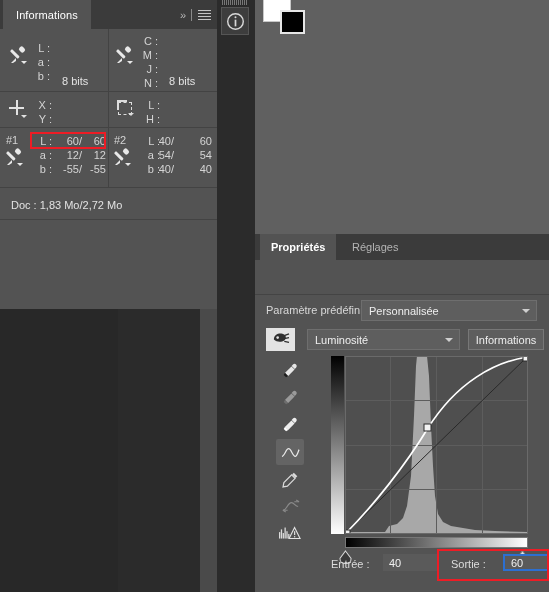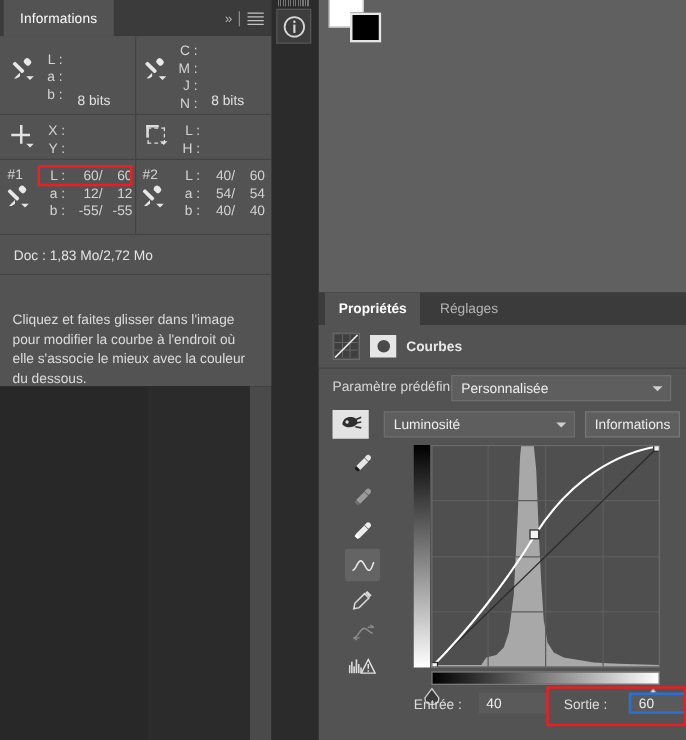--- a/index.html
+++ b/index.html
@@ -240,35 +240,34 @@
 
     <div class="abs" style="left:114px;top:105px;font-size:11px;">#2</div>
     <div class="abs" style="left:114px;top:120px;">
       <span class="dropper"><span class="body"></span><span class="cap"></span><span class="tip"></span><span class="arrow"></span></span>
     </div>
     <div class="lblcol" style="left:136px;top:105px;width:24px;">
       <div>L :</div>
       <div>a :</div>
       <div>b :</div>
     </div>
-    <div class="valcol" style="left:160px;top:105px;width:28px;text-align:right;">
+    <div class="valcol" style="left:146px;top:105px;width:28px;text-align:right;">
       <div>40/</div>
       <div>54/</div>
       <div>40/</div>
     </div>
     <div class="valcol" style="left:190px;top:105px;width:22px;">
       <div>60</div>
       <div>54</div>
       <div>40</div>
     </div>
 
     <div class="abs" style="left:11px;top:170px;font-size:11px;color:#e2e2e2;">Doc : 1,83 Mo/2,72 Mo</div>
   </div>
 
-  <div id="hint-text">Cliquez et faites glisser dans l'image pour modifier la courbe à l'endroit où elle s'associe le mieux avec la couleur du dessous.</div>
 </div>
 
 <div class="abs" style="left:221px;top:7px;width:28px;height:28px;background:#3d3d3d;border:1px solid #555;
      box-sizing:border-box;display:flex;align-items:center;justify-content:center;">
   <svg width="19" height="19" viewBox="0 0 20 20">
     <circle cx="10" cy="10" r="8.2" fill="none" stroke="#d8d8d8" stroke-width="1.5"></circle>
     <circle cx="10" cy="5.6" r="1.05" fill="#d8d8d8"></circle>
     <rect x="9.1" y="8.1" width="1.8" height="7" fill="#d8d8d8"></rect>
   </svg>
 </div>
@@ -295,34 +294,20 @@
 
 </div>
 
 <div class="abs" id="props-panel">
 
   <div id="props-tabbar">
     <div class="ptab active" style="left:5px;">Propriétés</div>
     <div class="ptab inactive" style="left:86px;">Réglages</div>
   </div>
 
-  <div id="props-head">
-    <div id="curve-badge">
-      <svg width="20" height="20" viewBox="0 0 20 20">
-        <rect x="1" y="1" width="18" height="18" fill="#3f3f3f"></rect>
-        <path d="M1 19 L19 1" stroke="#9a9a9a" stroke-width="1"></path>
-        <path d="M7 1 L7 19 M13 1 L13 19 M1 7 L19 7 M1 13 L19 13" stroke="#6d6d6d" stroke-width="0.7"></path>
-        <path d="M1 19 C7 13 13 7 19 1" stroke="#e8e8e8" stroke-width="1.3" fill="none"></path>
-      </svg>
-    </div>
-    <div id="mask-thumb">
-      <div id="mask-dot"></div>
-    </div>
-    <div id="courbes-lbl">Courbes</div>
-  </div>
   <div id="props-divider"></div>
 
   <div id="preset-row">
     <div id="preset-lbl">Paramètre prédéfini :</div>
     <div class="sel" id="preset-select">
       <span>Personnalisée</span>
       <span class="selarrow"></span>
     </div>
   </div>
 

